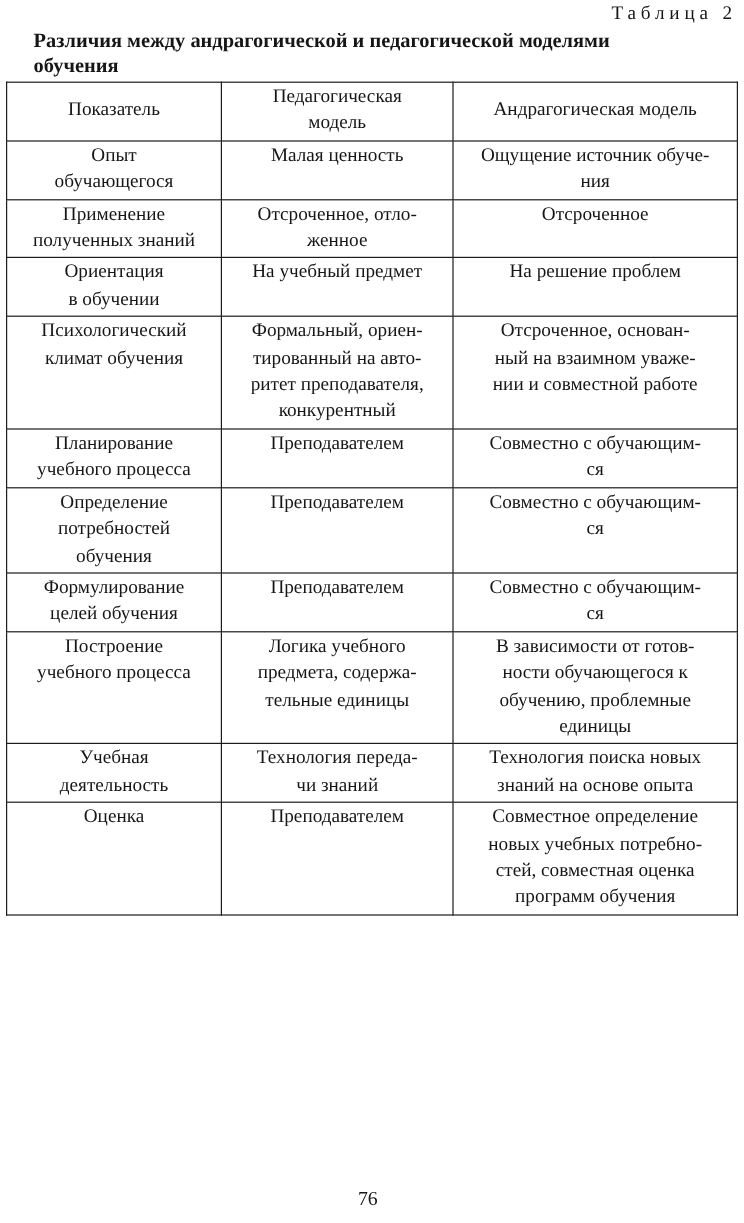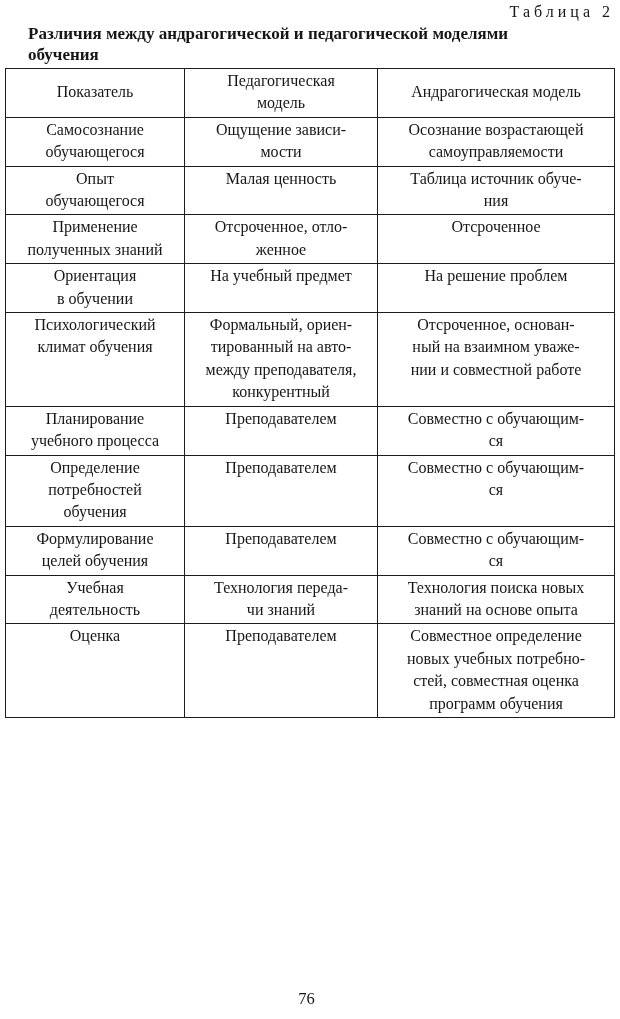--- a/index.html
+++ b/index.html
@@ -79,53 +79,45 @@
         <col class="c3">
     </colgroup>
     <tbody>
       <tr class="header-row">
         <td>Показатель</td>
         <td>Педагогическая
 модель</td>
         <td>Андрагогическая модель</td>
       </tr>
       <tr>
-        <td>Самосознание
-обучающегося</td>
-        <td>Ощущение зависи-
-мости</td>
-        <td>Осознание возрастающей
-самоуправляемости</td>
-      </tr>
-      <tr>
         <td>Опыт
 обучающегося</td>
         <td>Малая ценность</td>
-        <td>Таблица источник обуче-
+        <td>Ощущение источник обуче-
 ния</td>
       </tr>
       <tr>
         <td>Применение
 полученных знаний</td>
         <td>Отсроченное, отло-
 женное</td>
         <td>Отсроченное</td>
       </tr>
       <tr>
         <td>Ориентация
 в обучении</td>
         <td>На учебный предмет</td>
         <td>На решение проблем</td>
       </tr>
       <tr>
         <td>Психологический
 климат обучения</td>
         <td>Формальный, ориен-
 тированный на авто-
-между преподавателя,
+ритет преподавателя,
 конкурентный</td>
         <td>Отсроченное, основан-
 ный на взаимном уваже-
 нии и совместной работе</td>
       </tr>
       <tr>
         <td>Планирование
 учебного процесса</td>
         <td>Преподавателем</td>
         <td>Совместно с обучающим-
@@ -140,20 +132,31 @@
 ся</td>
       </tr>
       <tr>
         <td>Формулирование
 целей обучения</td>
         <td>Преподавателем</td>
         <td>Совместно с обучающим-
 ся</td>
       </tr>
       <tr>
+        <td>Построение
+учебного процесса</td>
+        <td>Логика учебного
+предмета, содержа-
+тельные единицы</td>
+        <td>В зависимости от готов-
+ности обучающегося к
+обучению, проблемные
+единицы</td>
+      </tr>
+      <tr>
         <td>Учебная
 деятельность</td>
         <td>Технология переда-
 чи знаний</td>
         <td>Технология поиска новых
 знаний на основе опыта</td>
       </tr>
       <tr>
         <td>Оценка</td>
         <td>Преподавателем</td>

